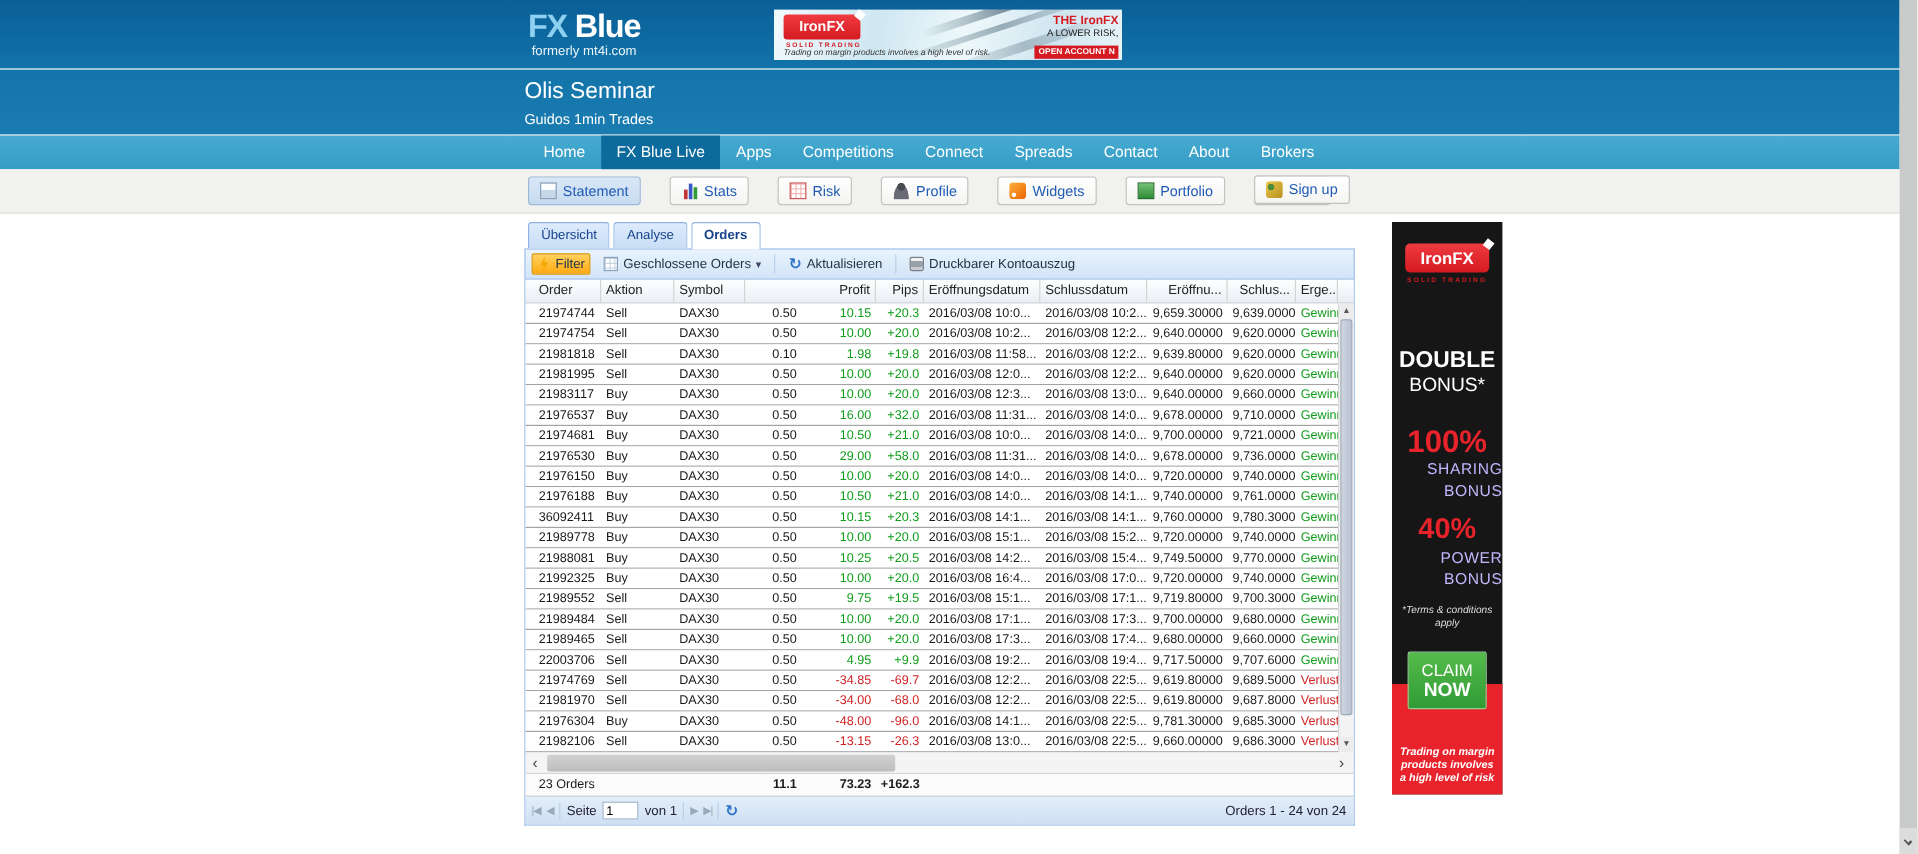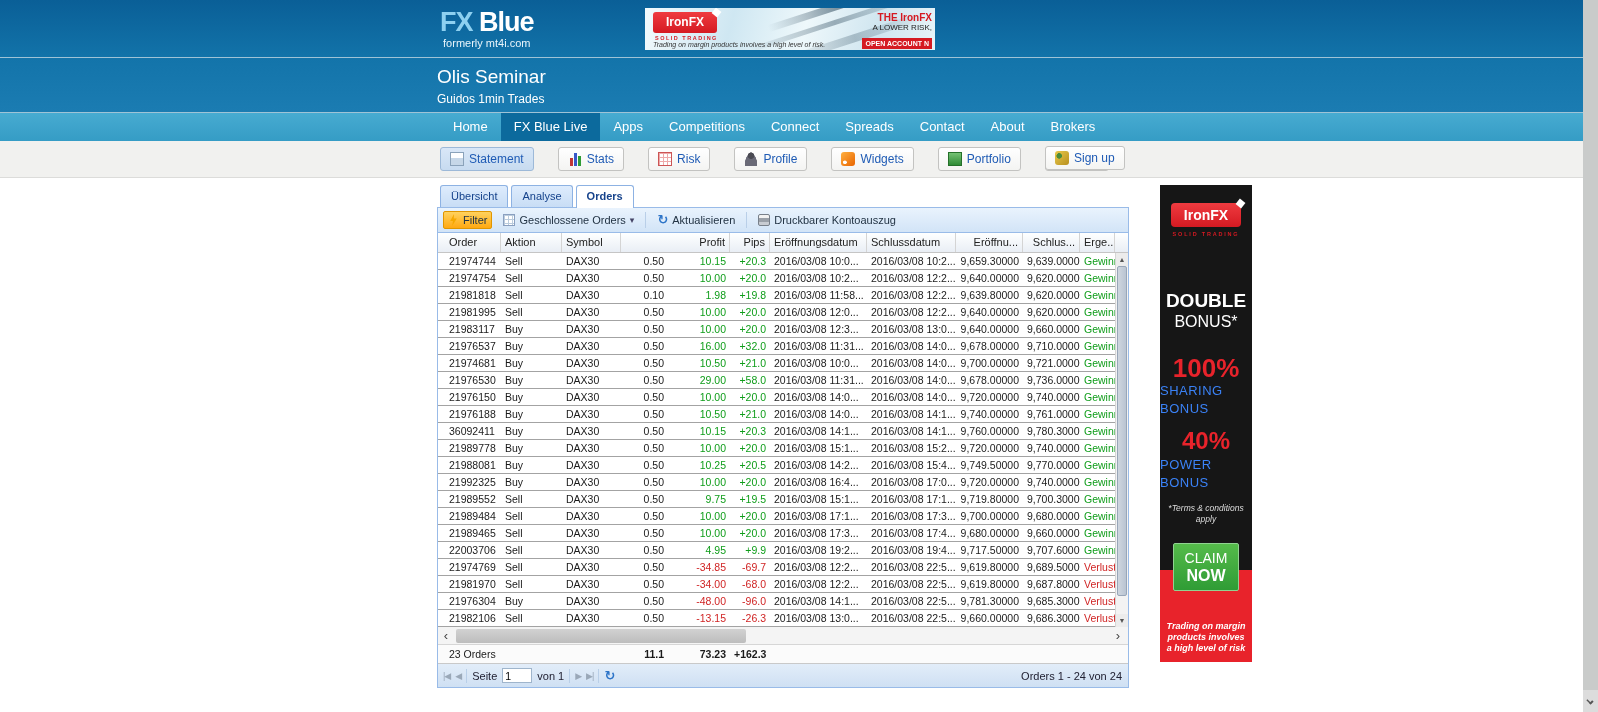--- a/index.html
+++ b/index.html
@@ -130,21 +130,21 @@
 
 
 .ad{position:absolute;left:723px;top:0;width:92px;height:477px;background:var(--c-ad_black,#161616);cursor:pointer}
 .ad-red{position:absolute;left:0;bottom:0;width:100%;height:92px;background:var(--c-ad_red,#e8232b)}
 .ad-logo{position:absolute;left:11px;top:18px;width:70px;height:24px;background:linear-gradient(#ef3b40,#d51a22);
   border-radius:4px;color:#fff;font-weight:bold;font-size:14px;text-align:center;line-height:24px}
 .ad-solid{position:absolute;left:0;width:100%;top:46px;text-align:center;color:#d51a22;font-size:5.5px;font-weight:bold;letter-spacing:1.8px}
 .ad-double{position:absolute;width:100%;top:105px;text-align:center;color:#fff;font-weight:bold;font-size:19px}
 .ad-bonus1{position:absolute;width:100%;top:128px;text-align:center;color:#fff;font-size:16px}
 .ad-pct1{position:absolute;width:100%;top:168px;text-align:center;color:var(--c-ad_red,#e8232b);font-weight:bold;font-size:26px}
-.ad-lbl{position:absolute;width:100%;text-align:left;color:#3b82f6;font-size:13px;letter-spacing:.5px}
+.ad-lbl{position:absolute;width:100%;text-align:right;color:#c4b5fd;font-size:13px;letter-spacing:.5px}
 .ad-pct2{position:absolute;width:100%;top:242px;text-align:center;color:var(--c-ad_red,#e8232b);font-weight:bold;font-size:24px}
 .ad-terms{position:absolute;width:100%;top:318px;text-align:center;color:#ddd;font-size:8.5px;font-style:italic;line-height:11px}
 .ad-cta{position:absolute;left:13px;top:358px;width:66px;height:48px;background:linear-gradient(#55bb4a,#2f9c35);
   border:1px solid #90d290;border-radius:2px;text-align:center;color:#fff;cursor:pointer;padding-top:5px}
 .ad-cta-1{font-size:14px;line-height:18px}
 .ad-cta-2{font-size:16px;font-weight:bold;line-height:18px}
 .ad-risk{position:absolute;left:0;bottom:8px;width:100%;text-align:center;color:#fff;font-size:9px;
   font-style:italic;font-weight:bold;line-height:11px;padding:0 6px}
 
 

